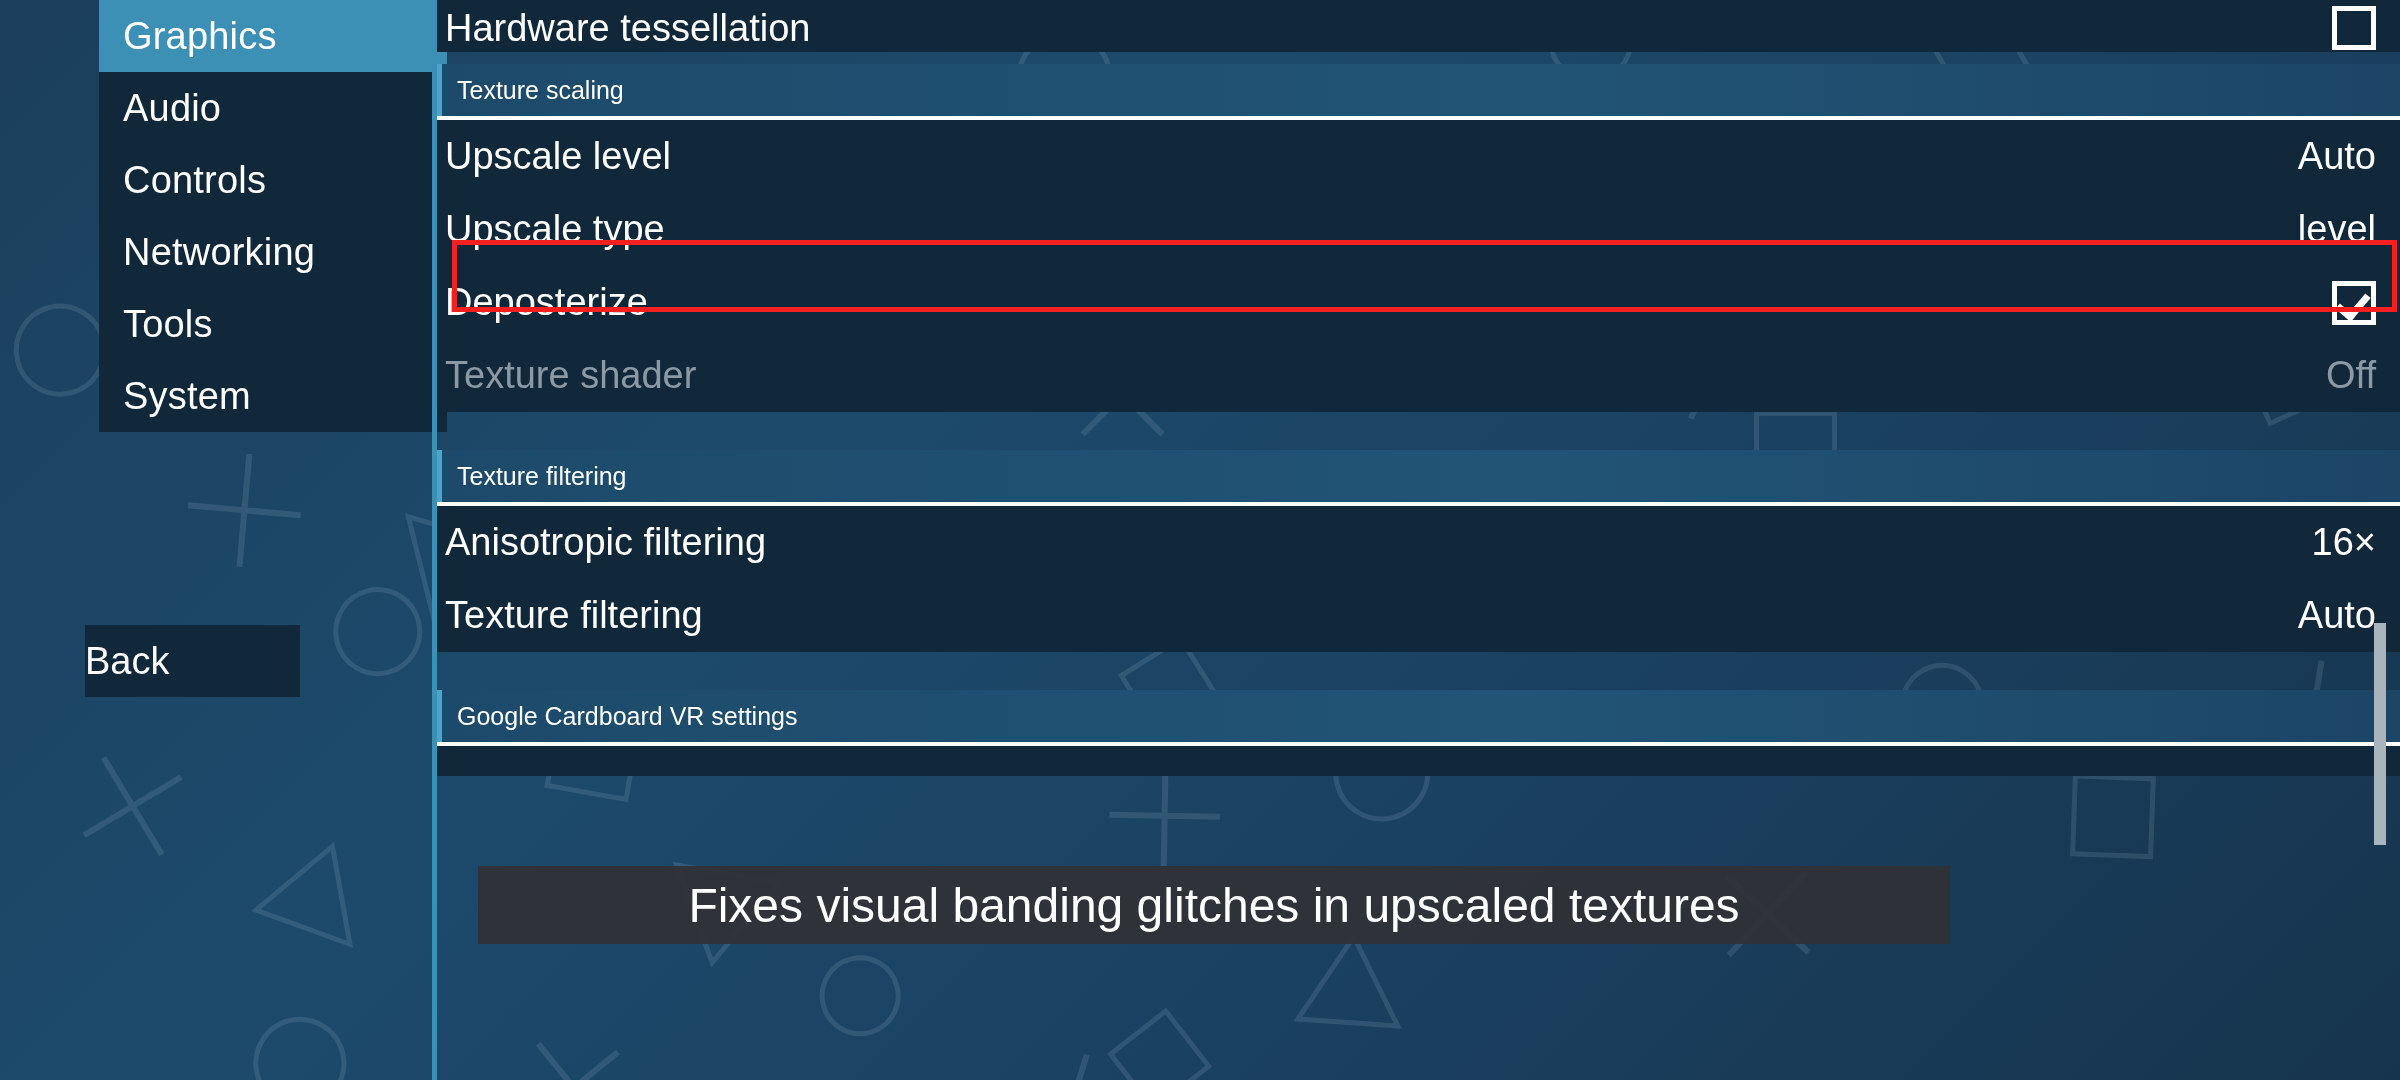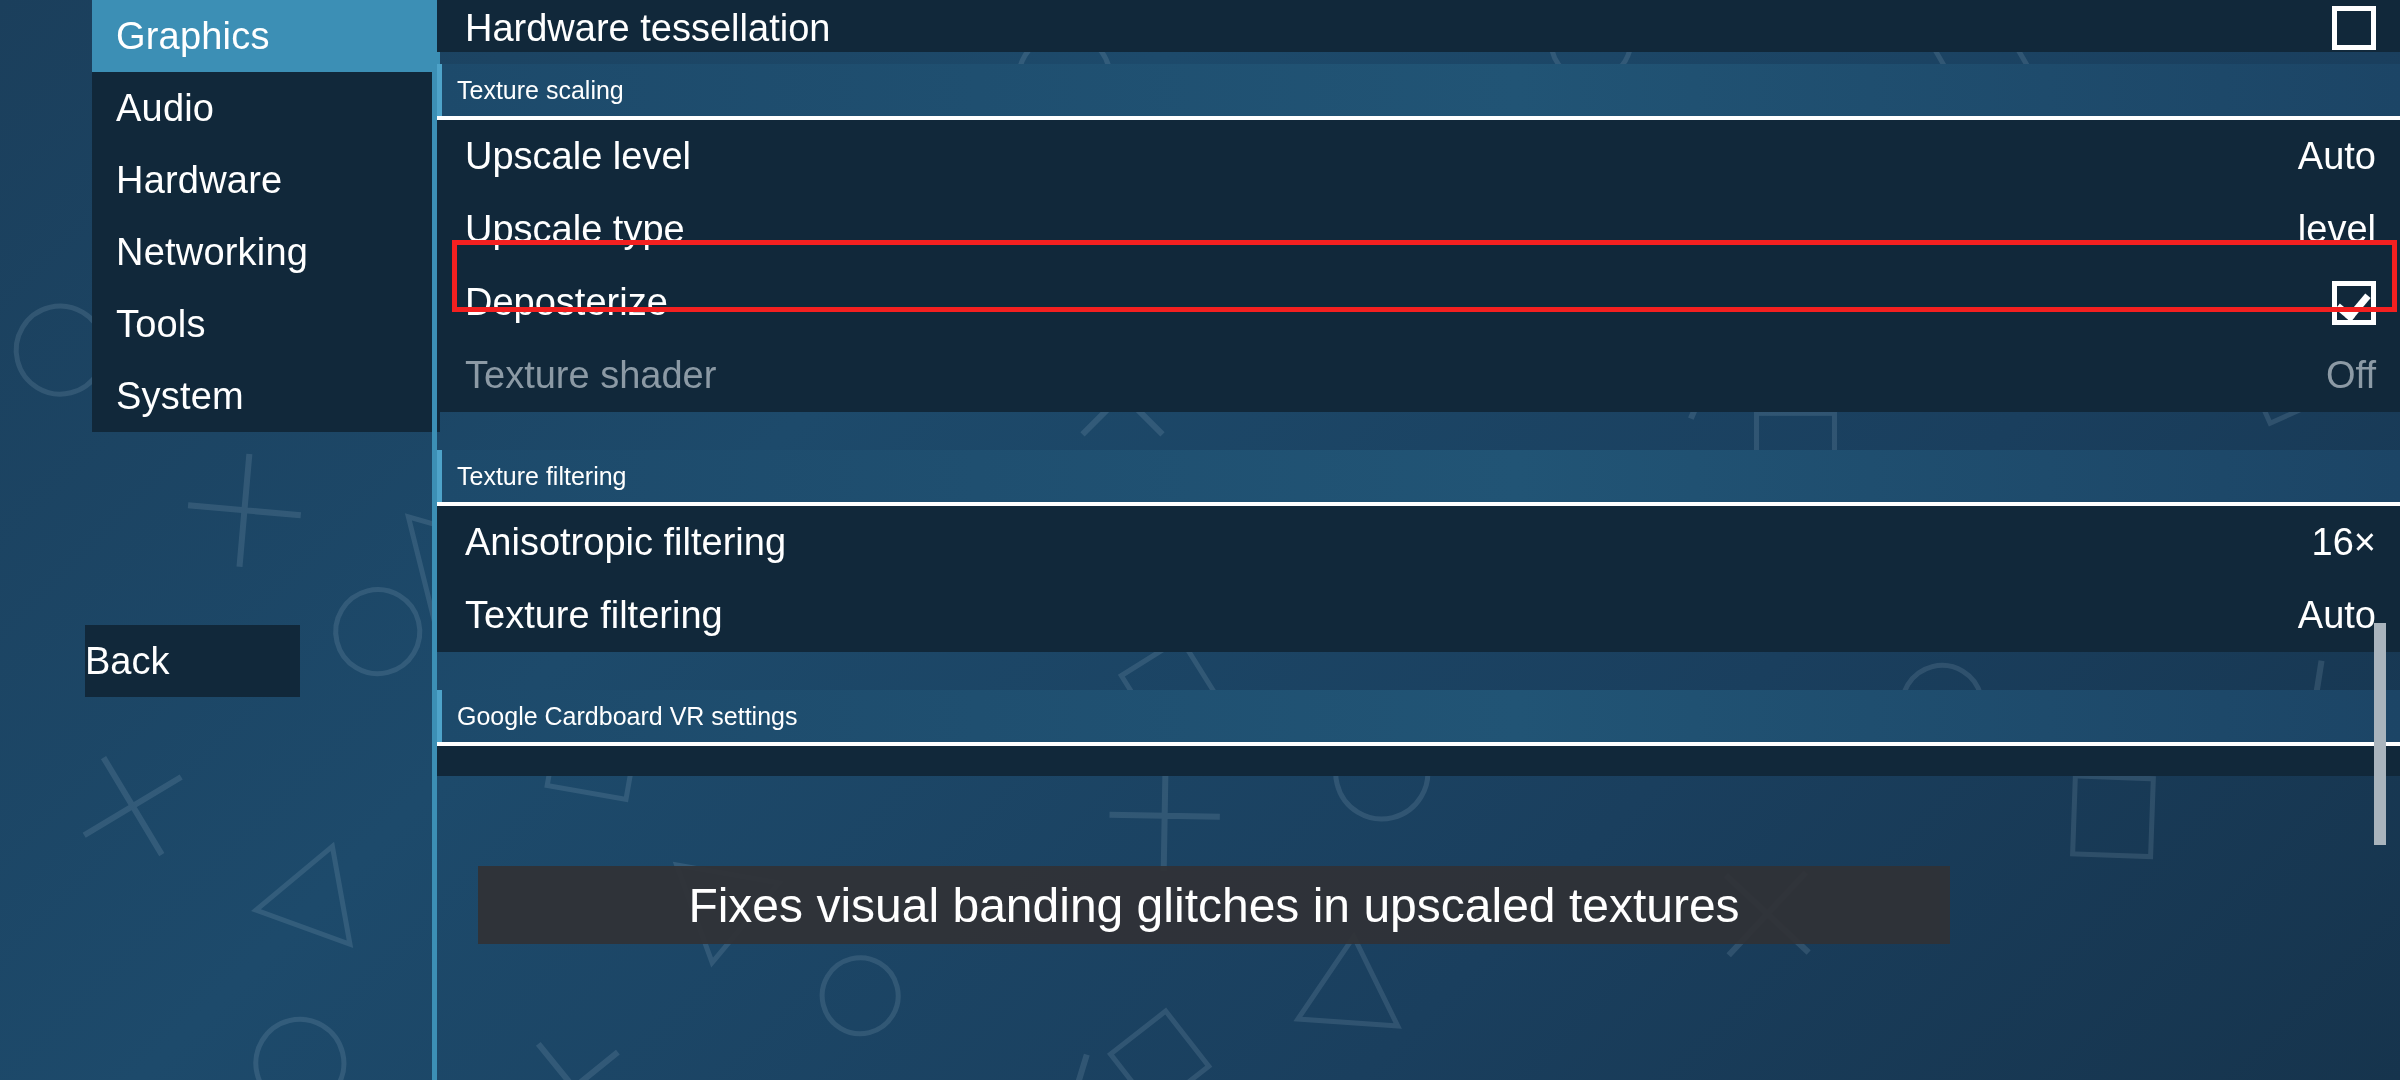--- a/index.html
+++ b/index.html
@@ -33,21 +33,21 @@
   #sidebar {
     position: absolute;
     left: 85px;
     top: 0;
     width: 348px;
     height: 1080px;
   }
 
   .nav-panel {
     position: absolute;
-    left: 7px;
+    left: 14px;
     top: 0;
     width: 348px;
     background: #11283a;
   }
 
   .nav-item {
     height: 72px;
     display: flex;
     align-items: center;
     padding-left: 24px;
@@ -98,21 +98,21 @@
     width: 1963px;
     height: 1080px;
   }
 
   .row {
     position: relative;
     height: 73px;
     display: flex;
     align-items: center;
     justify-content: space-between;
-    padding: 0 24px 0 28px;
+    padding: 0 24px 0 8px;
     background: #11283a;
     color: #ffffff;
     white-space: nowrap;
   }
   .row .label  { font-size: 38px; }
   .row .value  { font-size: 38px; }
   .row.disabled .label,
   .row.disabled .value { color: #8c9aa5; }
 
   .row.clipped-top {
@@ -278,21 +278,21 @@
 
   <div id="sidebar">
     <div class="nav-panel">
       <div class="nav-item selected">
         <span>Graphics</span>
       </div>
       <div class="nav-item">
         <span>Audio</span>
       </div>
       <div class="nav-item">
-        <span>Hardware</span>
+        <span>Controls</span>
       </div>
       <div class="nav-item">
         <span>Networking</span>
       </div>
       <div class="nav-item">
         <span>Tools</span>
       </div>
       <div class="nav-item">
         <span>System</span>
       </div>

